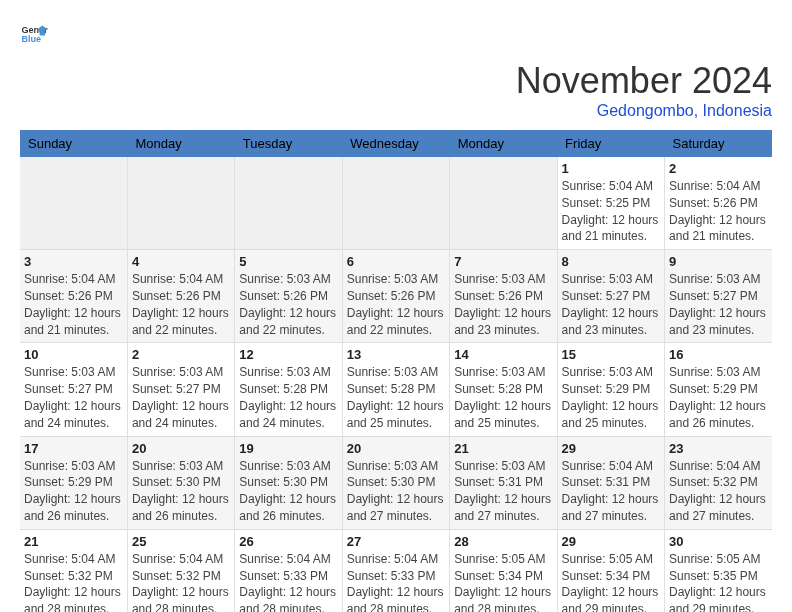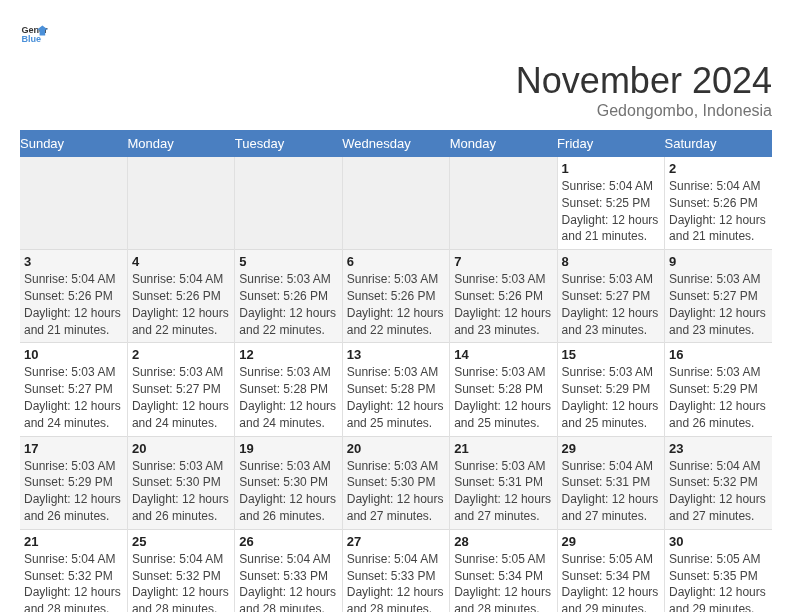--- a/index.html
+++ b/index.html
@@ -29,31 +29,31 @@
       text-align: right;
       margin-top: 40px;
     }
     .month-title {
       font-size: 36px;
       font-weight: 300;
       color: #333;
     }
     .location {
       font-size: 16px;
-      color: #737373;
+      color: #1d4ed8;
     }
     table {
       width: 100%;
       border-collapse: collapse;
       font-size: 11px;
     }
     thead th {
       background-color: #4a7fc1;
-      color: #ffffff;
-      padding: 6px 0;
+      color: #000000;
+      padding: 6px 8px;
       text-align: left;
       font-size: 13px;
       font-weight: normal;
     }
     tbody tr {
       border-bottom: 1px solid #ddd;
     }
     tbody td {
       vertical-align: top;
       padding: 4px 4px;

